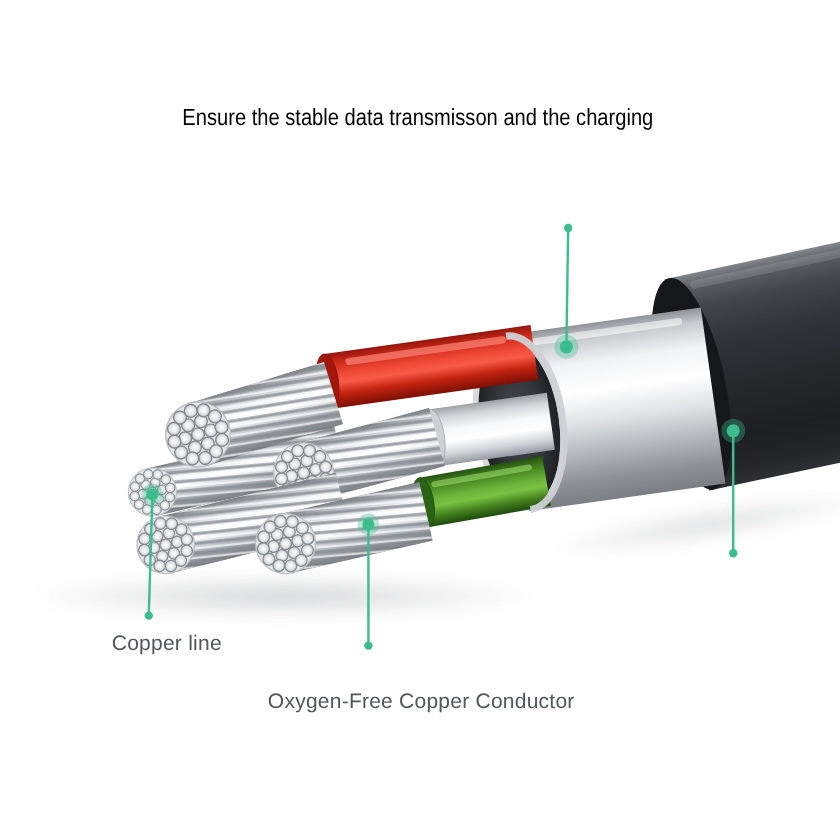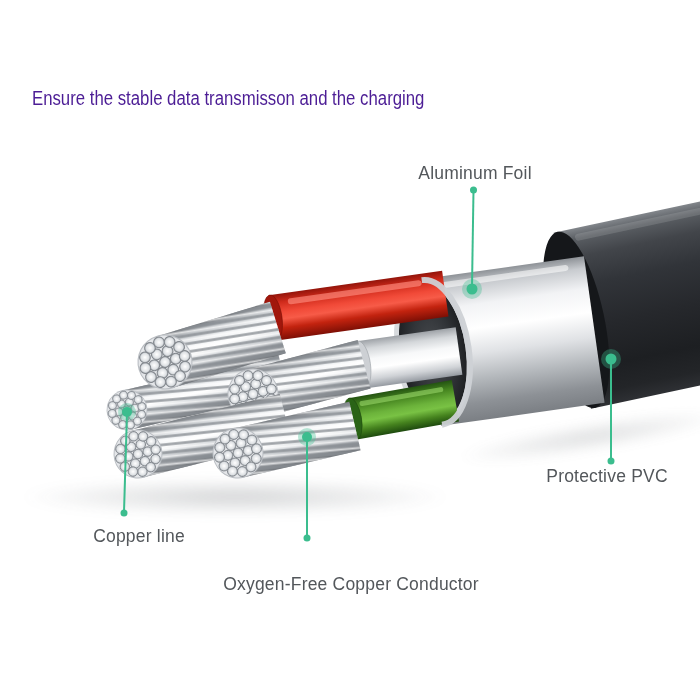--- a/index.html
+++ b/index.html
@@ -7,22 +7,22 @@
     position:relative;width:700px;height:700px;overflow:hidden;background:#ffffff;
     font-family:"Liberation Sans",sans-serif;
   }
   .art{position:absolute;left:0;top:0;width:700px;height:700px;}
   .page-title{
     position:absolute;top:46px;left:0;width:700px;text-align:center;margin:0;
     color:#27aa70;font-size:33px;font-weight:700;line-height:1.0;white-space:nowrap;
   }
   .page-title .squeeze{display:inline-block;transform:scaleX(.68);transform-origin:50% 50%;letter-spacing:0.5px;}
   .page-subtitle{
-    position:absolute;top:88px;left:0;width:696px;text-align:left;margin:0;
-    color:#4c1d95;font-size:19.5px;font-weight:400;line-height:1.1;white-space:nowrap;
+    position:absolute;top:88px;left:0;width:696px;text-align:center;margin:0;
+    color:#000000;font-size:19.5px;font-weight:400;line-height:1.1;white-space:nowrap;
   }
   .page-subtitle .squeeze{display:inline-block;transform:scaleX(.86);transform-origin:50% 50%;}
   .callout{
     position:absolute;transform:translateX(-50%);white-space:nowrap;
     color:#53575b;font-size:17.5px;letter-spacing:.2px;
   }
   .callout.aluminum{left:475px;top:163px;}
   .callout.pvc{left:607px;top:466px;}
   .callout.ground{left:139px;top:526px;}
   .callout.copper{left:351px;top:574px;}
@@ -234,18 +234,16 @@
         <line x1="307" y1="438" x2="307" y2="537" stroke-width="2"></line>
         <circle cx="307" cy="437" r="9" stroke="none" opacity=".35"></circle>
         <circle cx="307" cy="437" r="5" stroke="none"></circle>
         <circle cx="307" cy="538" r="3.5" stroke="none"></circle>
       </g>
     </g>
   </svg>
 
   <p class="page-subtitle"><span class="squeeze">Ensure the stable data transmisson and the charging</span></p>
 
-  <div class="callout aluminum">Aluminum Foil</div>
-  <div class="callout pvc">Protective PVC</div>
   <div class="callout ground">Copper line</div>
   <div class="callout copper">Oxygen-Free Copper Conductor</div>
 
 </div>
 
 </body></html>

